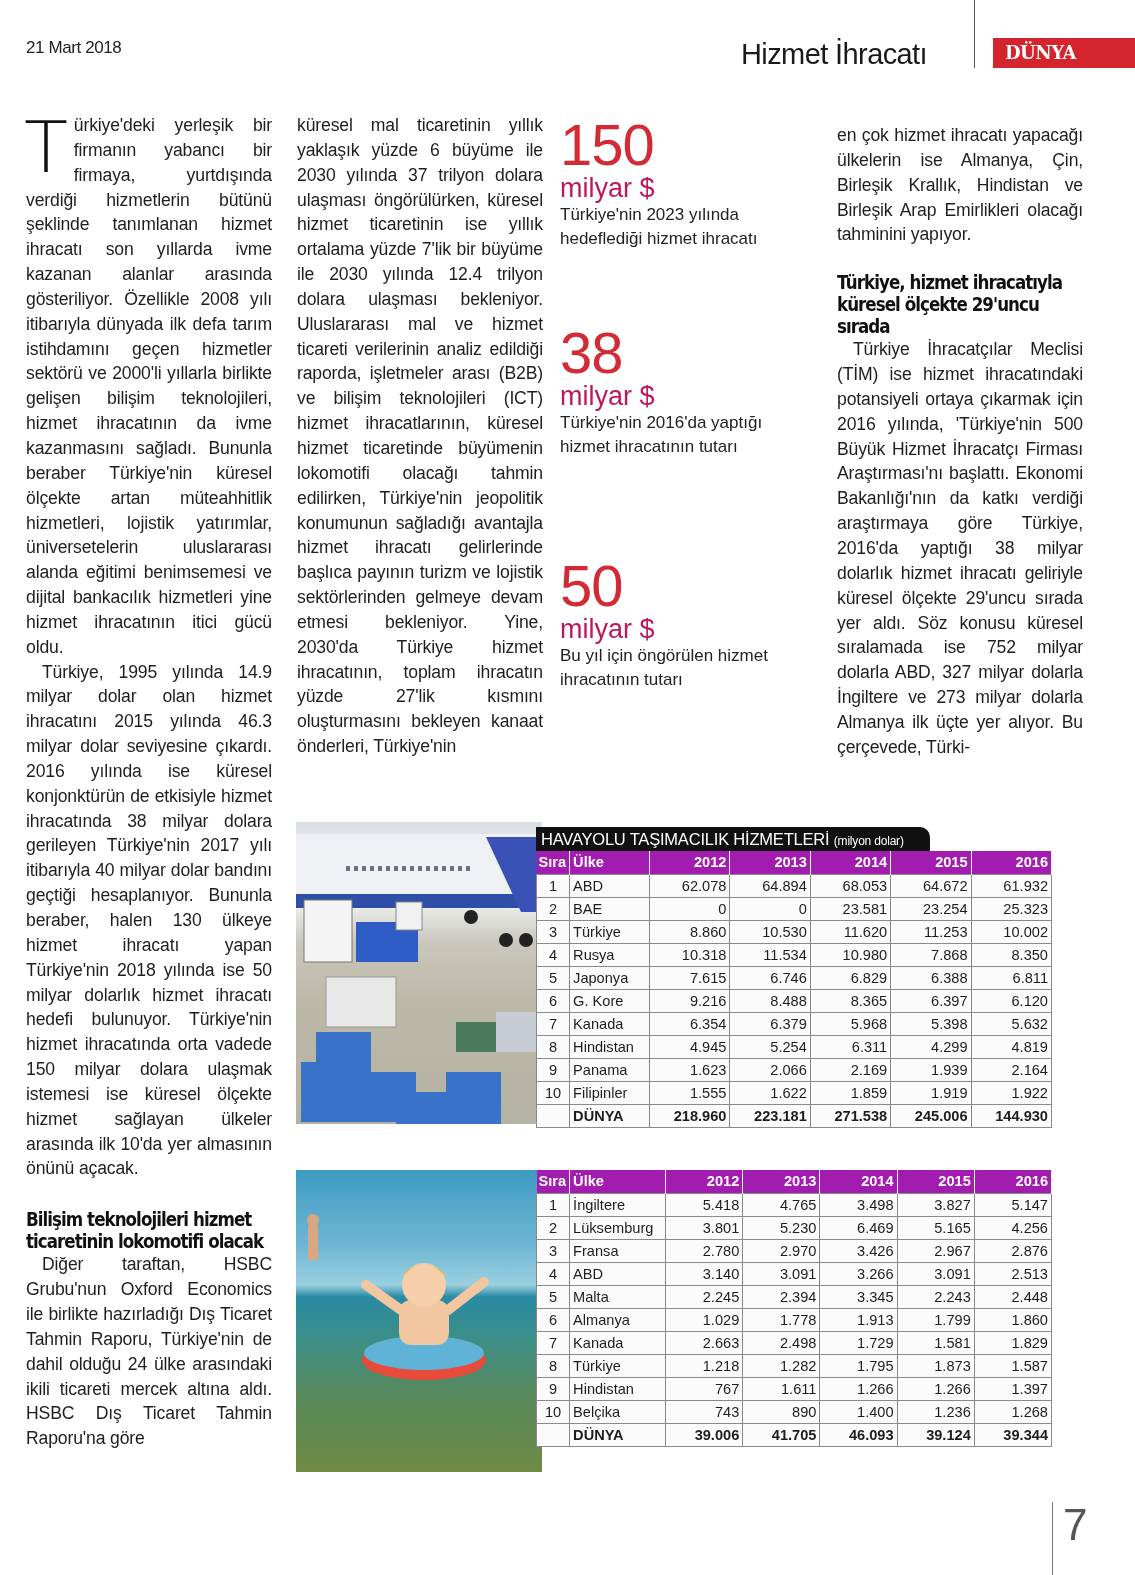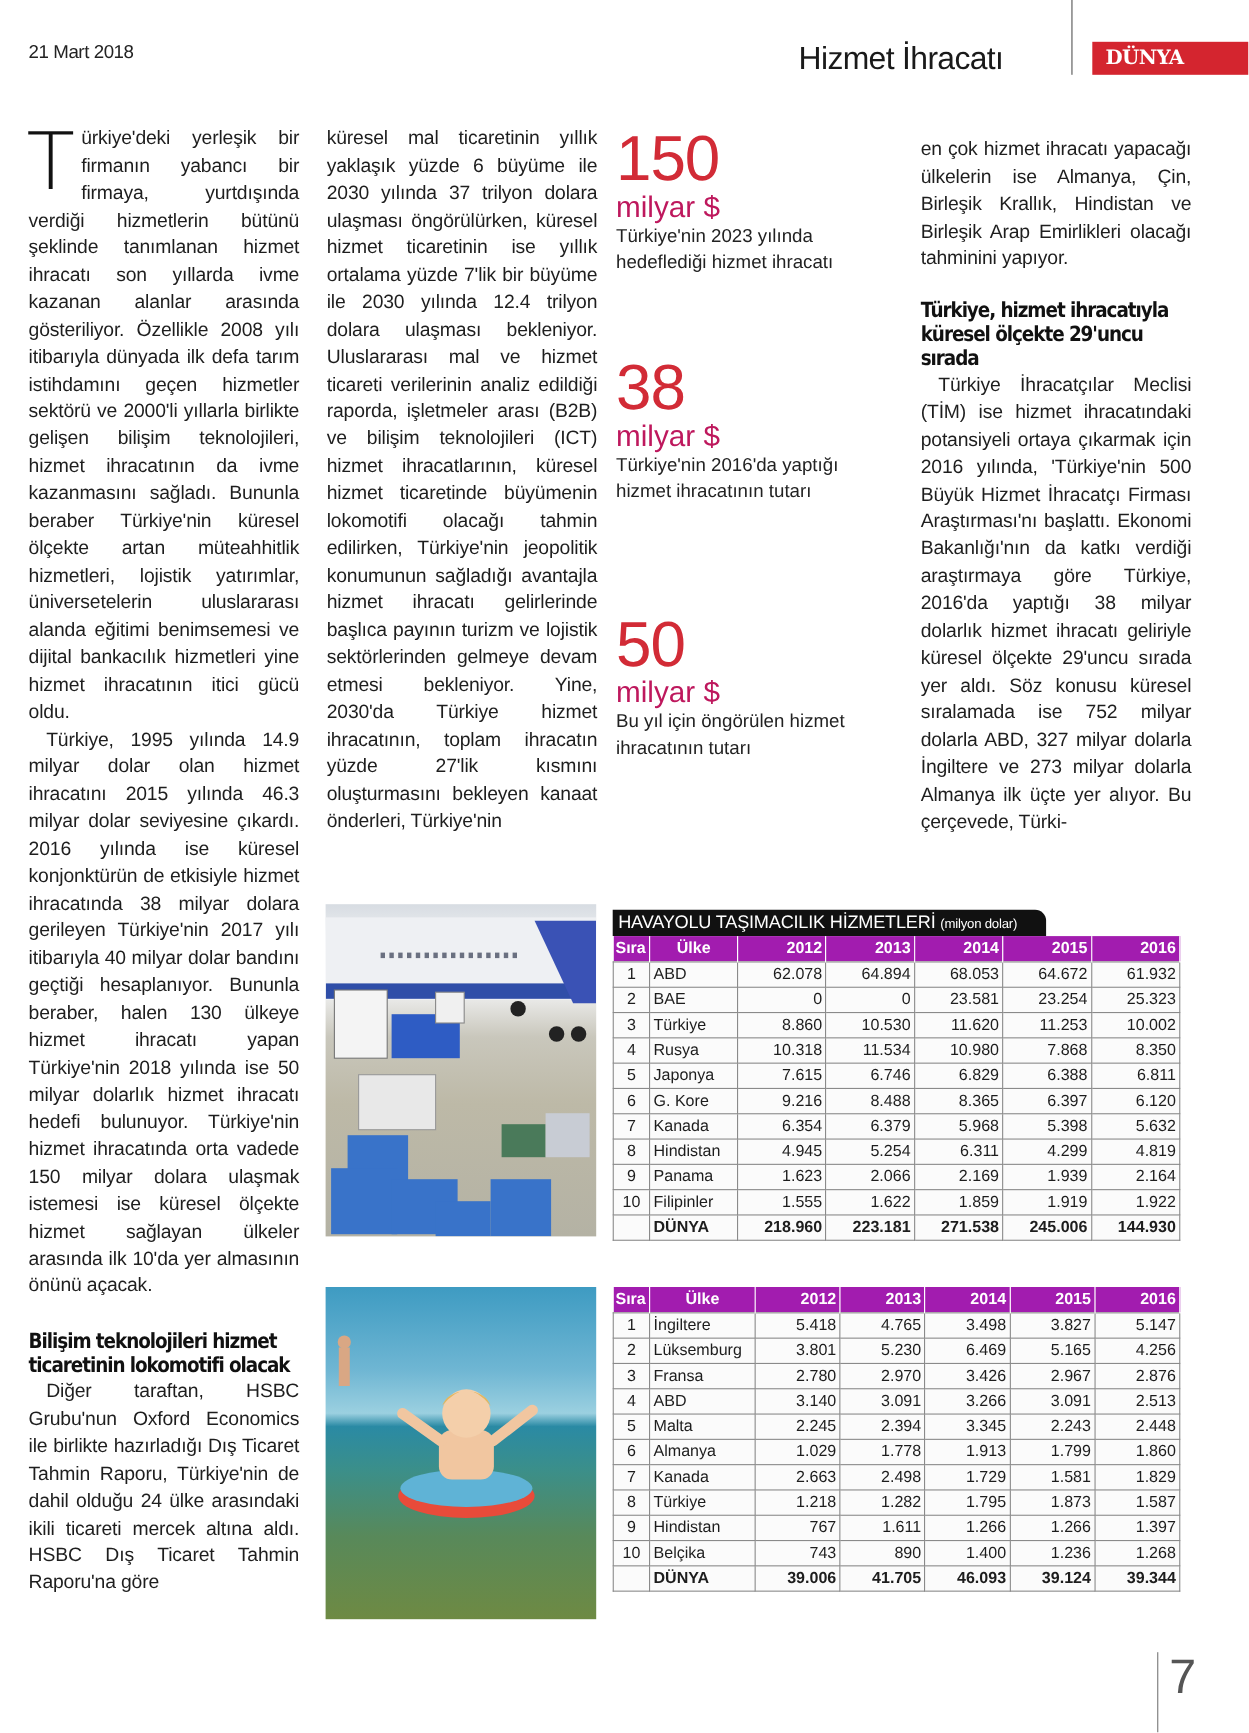--- a/index.html
+++ b/index.html
@@ -1,20 +1,20 @@
 <!DOCTYPE html>
 <html><head>
 <meta charset="utf-8">
 <style>
   * { box-sizing: border-box; margin: 0; padding: 0; }
   html, body { width: 1135px; height: 1575px; background: #ffffff; overflow: hidden; }
   body { position: relative; font-family: "Liberation Sans", sans-serif; color: #1c1c1c; }
 
   .header-date { position: absolute; left: 26px; top: 38px; font-size: 17px; letter-spacing: -0.4px; color: #222; }
-  .header-section { position: absolute; left: 726px; top: 38px; font-size: 29px; font-weight: 300; letter-spacing: -0.6px; color: #1a1a1a; }
+  .header-section { position: absolute; left: 741px; top: 38px; font-size: 29px; font-weight: 300; letter-spacing: -0.6px; color: #1a1a1a; }
   .header-rule { position: absolute; left: 974px; top: 0; width: 1px; height: 68px; background: #555; }
   .brand { position: absolute; left: 993px; top: 38px; width: 142px; height: 30px; background: #d4252f; color: #fff; font-family: "DejaVu Serif", serif; font-weight: bold; font-size: 18px; line-height: 30px; padding-left: 12px; letter-spacing: -0.5px; }
 
   .col { position: absolute; font-size: 17.6px; line-height: 24.85px; color: #1e1e1e; letter-spacing: -0.15px; }
   .col p { text-align: justify; text-align-last: left; }
   .col .indent { text-indent: 16px; }
   .col1 { left: 26px; top: 113px; width: 246px; }
   .col2 { left: 297px; top: 113px; width: 246px; }
   .col4 { left: 837px; top: 123px; width: 246px; }
 
@@ -29,29 +29,29 @@
   .stat .unit { font-size: 27px; line-height: 30px; color: #be185d; }
   .stat .desc { font-size: 17px; line-height: 24px; color: #222; }
   .stat1 { top: 117px; }
   .stat2 { top: 325px; }
   .stat3 { top: 558px; }
 
   .photo { position: absolute; left: 296px; width: 246px; overflow: hidden; }
   .photo-air { top: 822px; height: 302px; background: linear-gradient(180deg, #d7dce2 0%, #eef0f2 10%, #f3f4f5 25%, #c9c7bc 40%, #bdb9a7 60%, #b4b2a4 100%); }
   .photo-sea { top: 1170px; height: 302px; background: linear-gradient(180deg, #3e9bc2 0%, #6fb6d3 25%, #9bd0e0 38%, #2a8aa4 42%, #3b8f8a 55%, #58895a 75%, #6e8a43 100%); }
 
-  .tbl { position: absolute; left: 557px; width: 516px; }
+  .tbl { position: absolute; left: 536px; width: 516px; }
   .tbl-air { top: 827px; }
   .tbl-rec { top: 1170px; }
   .tbl-title { display: inline-block; background: #111; color: #fff; font-size: 16.5px; line-height: 24px; height: 24px; padding: 0 26px 0 5px; border-radius: 0 10px 0 0; letter-spacing: -0.2px; white-space: nowrap; }
   .tbl-title .small { font-size: 12px; }
   table { border-collapse: collapse; width: 516px; font-size: 14.6px; }
   th { background: #a21caf; color: #fff; font-weight: bold; height: 23px; padding: 0 3px; border-right: 1px solid #fff; text-align: right; }
   th.c-rank { text-align: left; width: 33px; padding-left: 2px; }
-  th.c-name { text-align: center; width: 80px; }
+  th.c-name { text-align: left; width: 80px; }
   td { height: 23px; padding: 0 3px; border: 1px solid #8a8a8a; text-align: right; color: #1d1d1d; background: #fbfbfb; }
   td.c-rank { text-align: center; width: 33px; }
   td.c-name { text-align: left; }
   tr.total td { font-weight: bold; }
   .tbl-rec td.c-name, .tbl-rec th.c-name { width: 96px; }
 
   .folio-rule { position: absolute; left: 1052px; top: 1502px; width: 1px; height: 73px; background: #777; }
   .folio { position: absolute; left: 1063px; top: 1500px; font-size: 44px; font-weight: 300; color: #555; }
 </style>
 </head>

